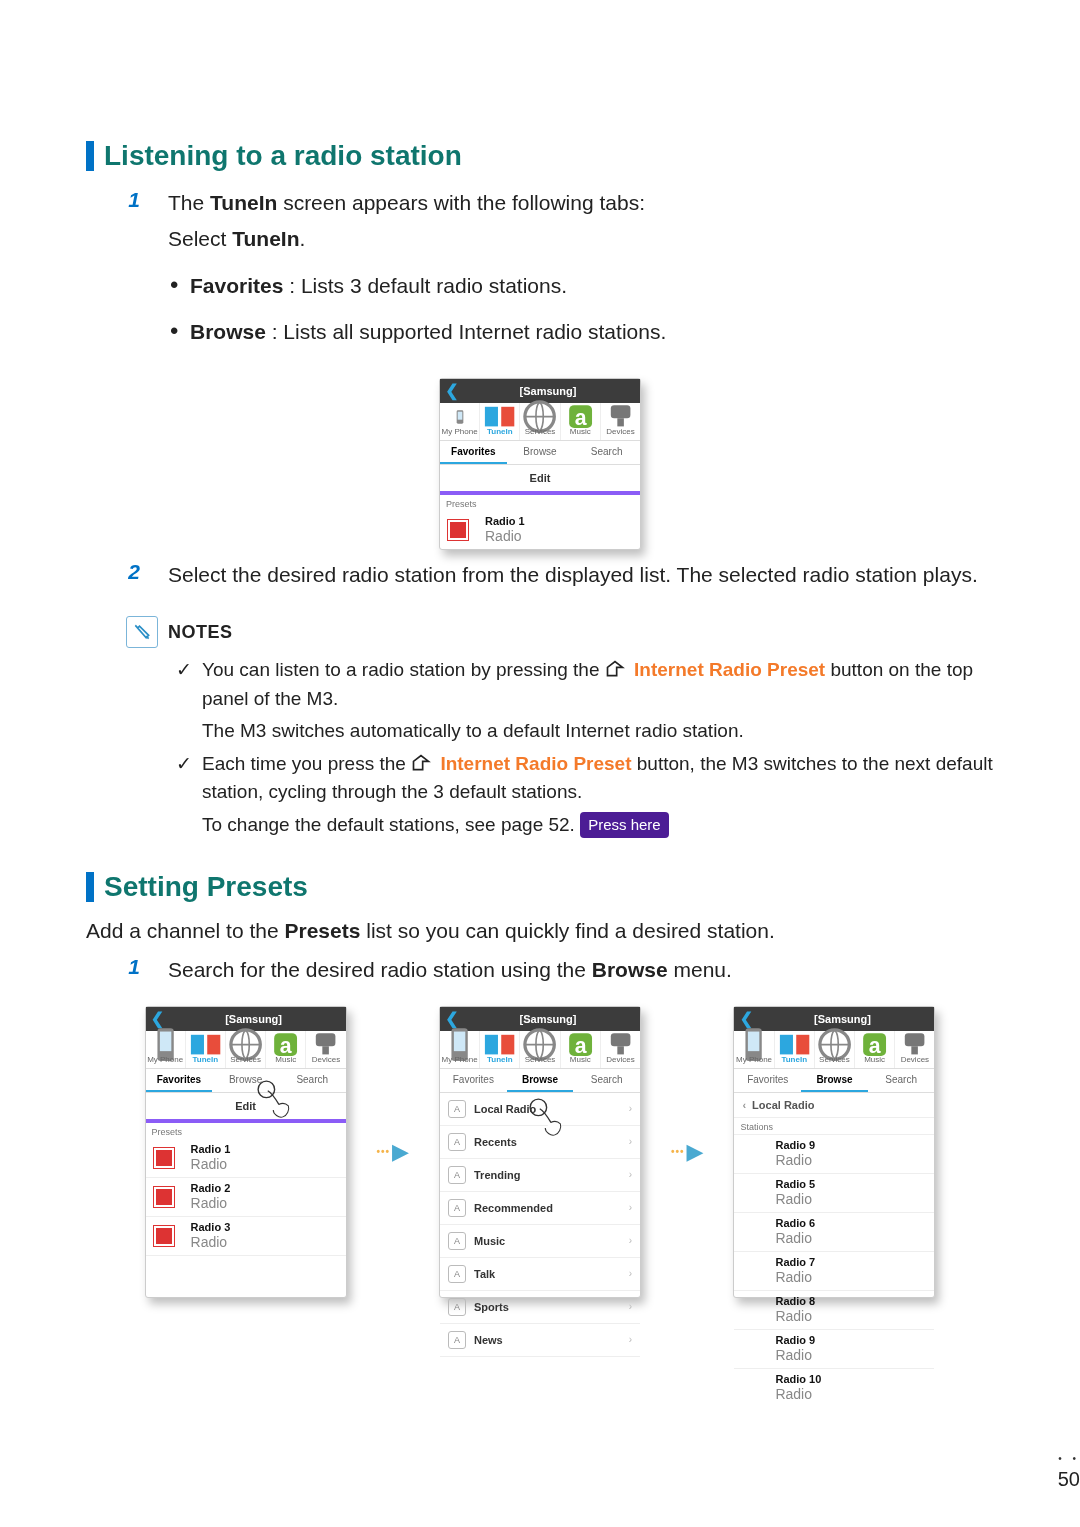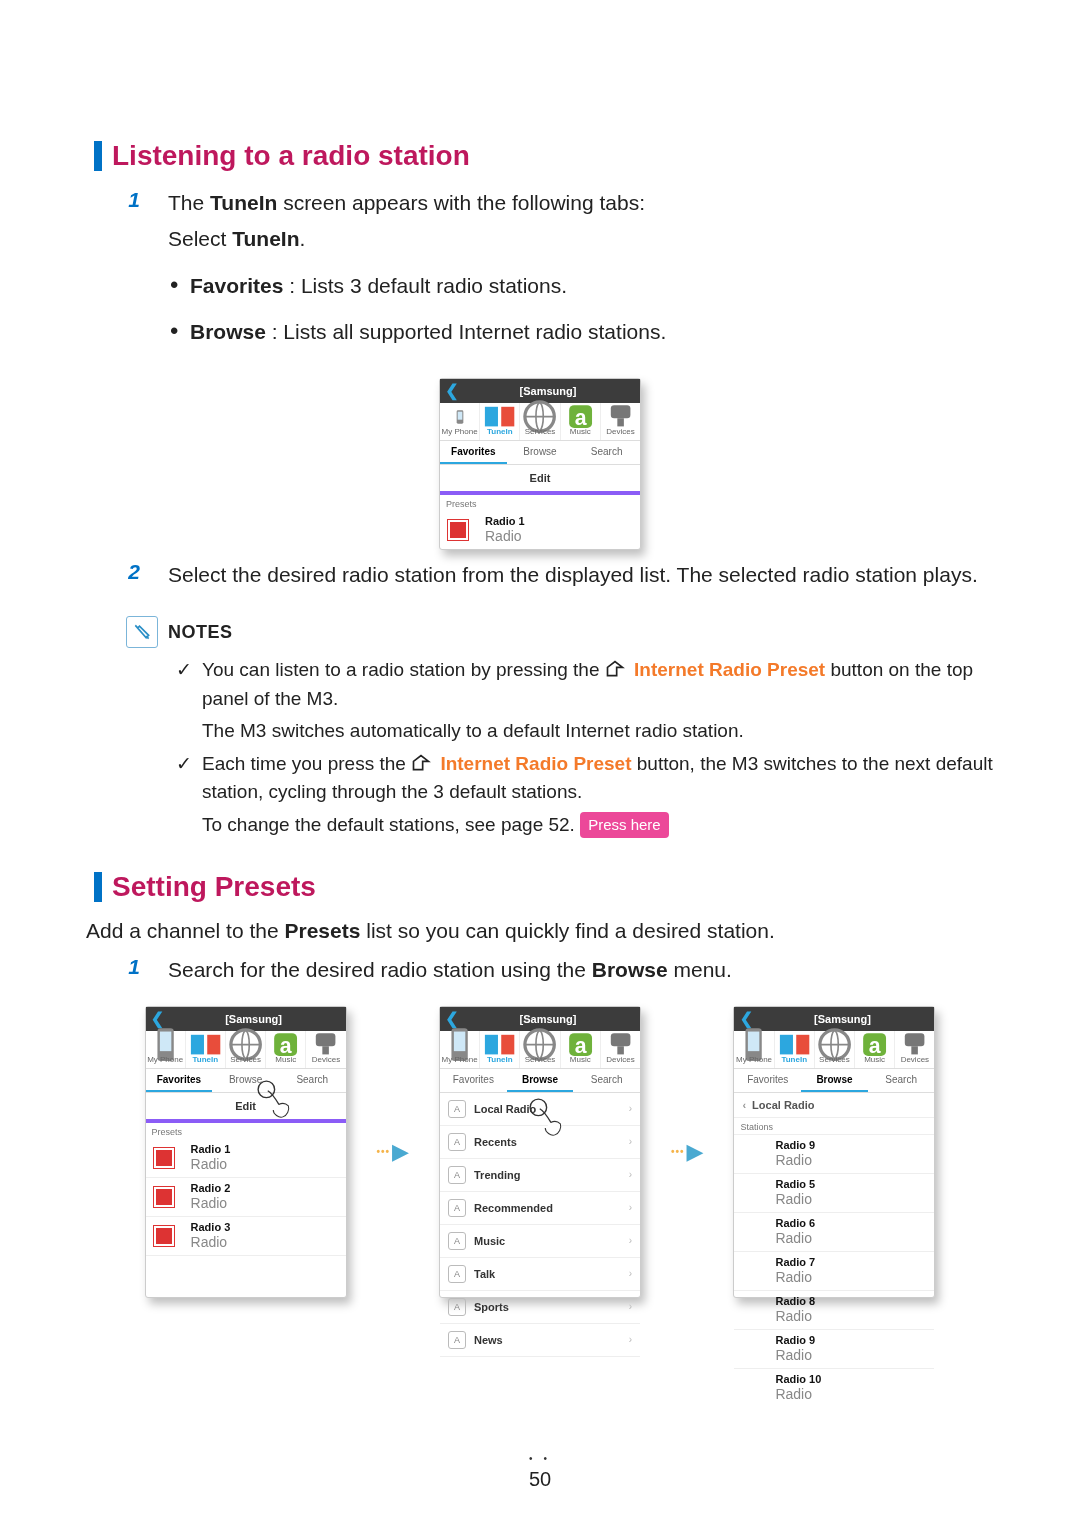--- a/index.html
+++ b/index.html
@@ -13,25 +13,25 @@
     width: 1080px;
     min-height: 1527px;
     margin: 0 auto;
     padding: 140px 86px 0 86px;
     box-sizing: border-box;
     position: relative;
   }
   .h2 {
     font-size: 28px;
     font-weight: bold;
-    color: #be185d;
+    color: #0f766e;
     display: flex;
     align-items: center;
     gap: 10px;
-    margin: 0 0 16px 8px;
+    margin: 0 0 16px 0;
   }
   .h2::before {
     content: "";
     display: inline-block;
     width: 8px;
     height: 30px;
     background: #0072c6;
   }
   .step-row {
     display: flex;
@@ -93,31 +93,31 @@
   .notes-list li {
     position: relative; padding-left: 26px;
     font-size: 19px; line-height: 1.5; margin: 4px 0;
   }
   .notes-list li::before {
     content: "\2713"; position:absolute; left:0; top:0; color:#222;
   }
   .accent { color:#f47a2a; font-weight:bold; }
   .notes-list li p { margin: 0 0 4px 0; }
   .press-chip {
-    display:inline-block; background:#ec4899; color:#fff;
+    display:inline-block; background:#4c1d95; color:#fff;
     font-size:15px; border-radius:4px; padding:2px 8px; vertical-align: 1px;
   }
 
   .btn-icon {
     display:inline-block; width:20px; height:18px;
     vertical-align:-3px; margin-right:4px;
   }
 
   .page-num {
-    position:absolute; left:0; right:0; text-align:center;
+    position:absolute; left:0; right:0; text-align:right;
     bottom:36px; font-size:20px;
   }
   .page-num::before {
     content:"• •"; display:block; font-size:10px; letter-spacing:4px; color:#333; margin-bottom:4px;
   }
 
   
   .phone-center { display:flex; justify-content:center; margin: 14px 0 10px 0; }
   .phone-row { display:flex; justify-content:center; align-items:flex-start; gap:30px; margin:14px 0 0 0; }
   .phone {

